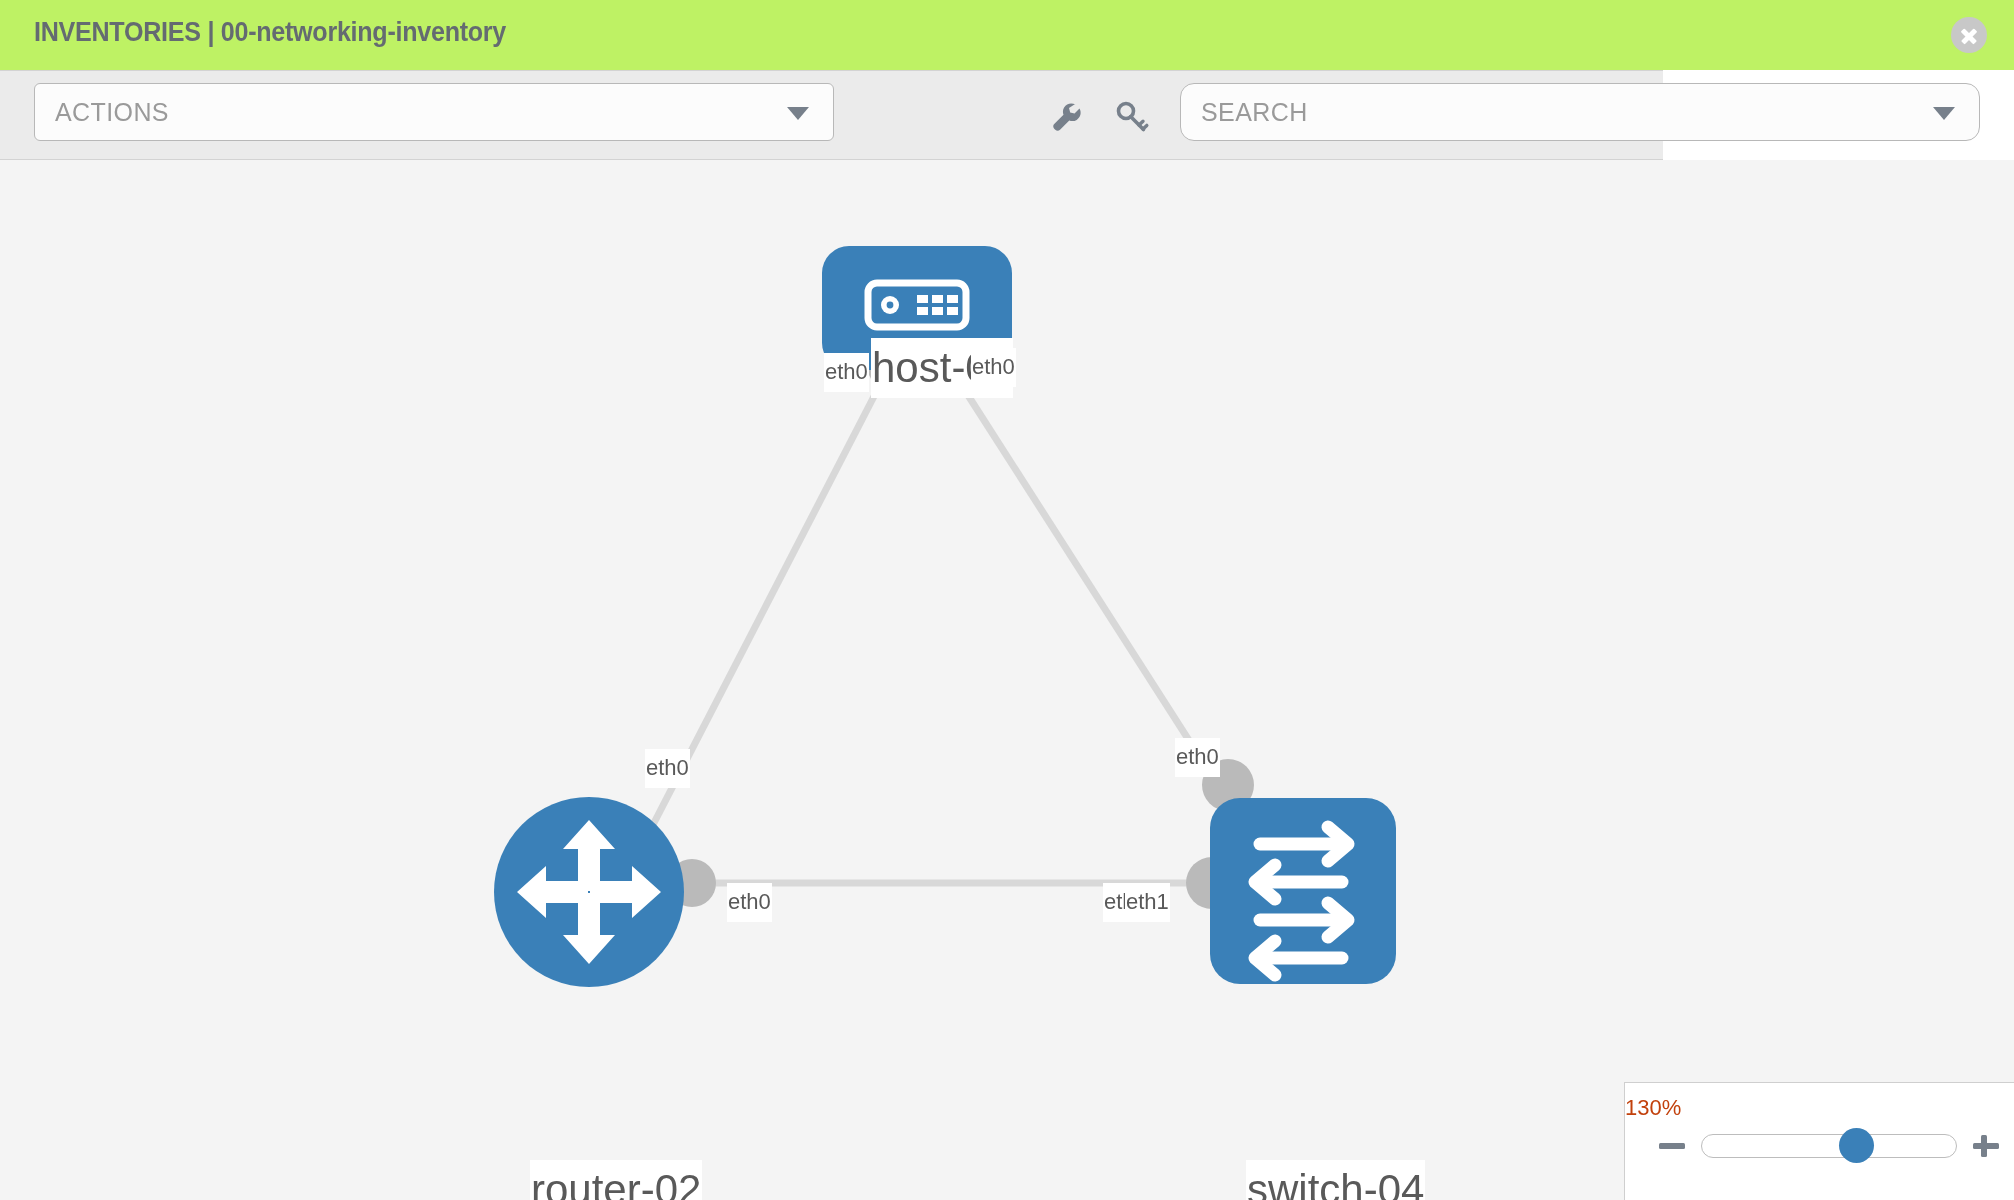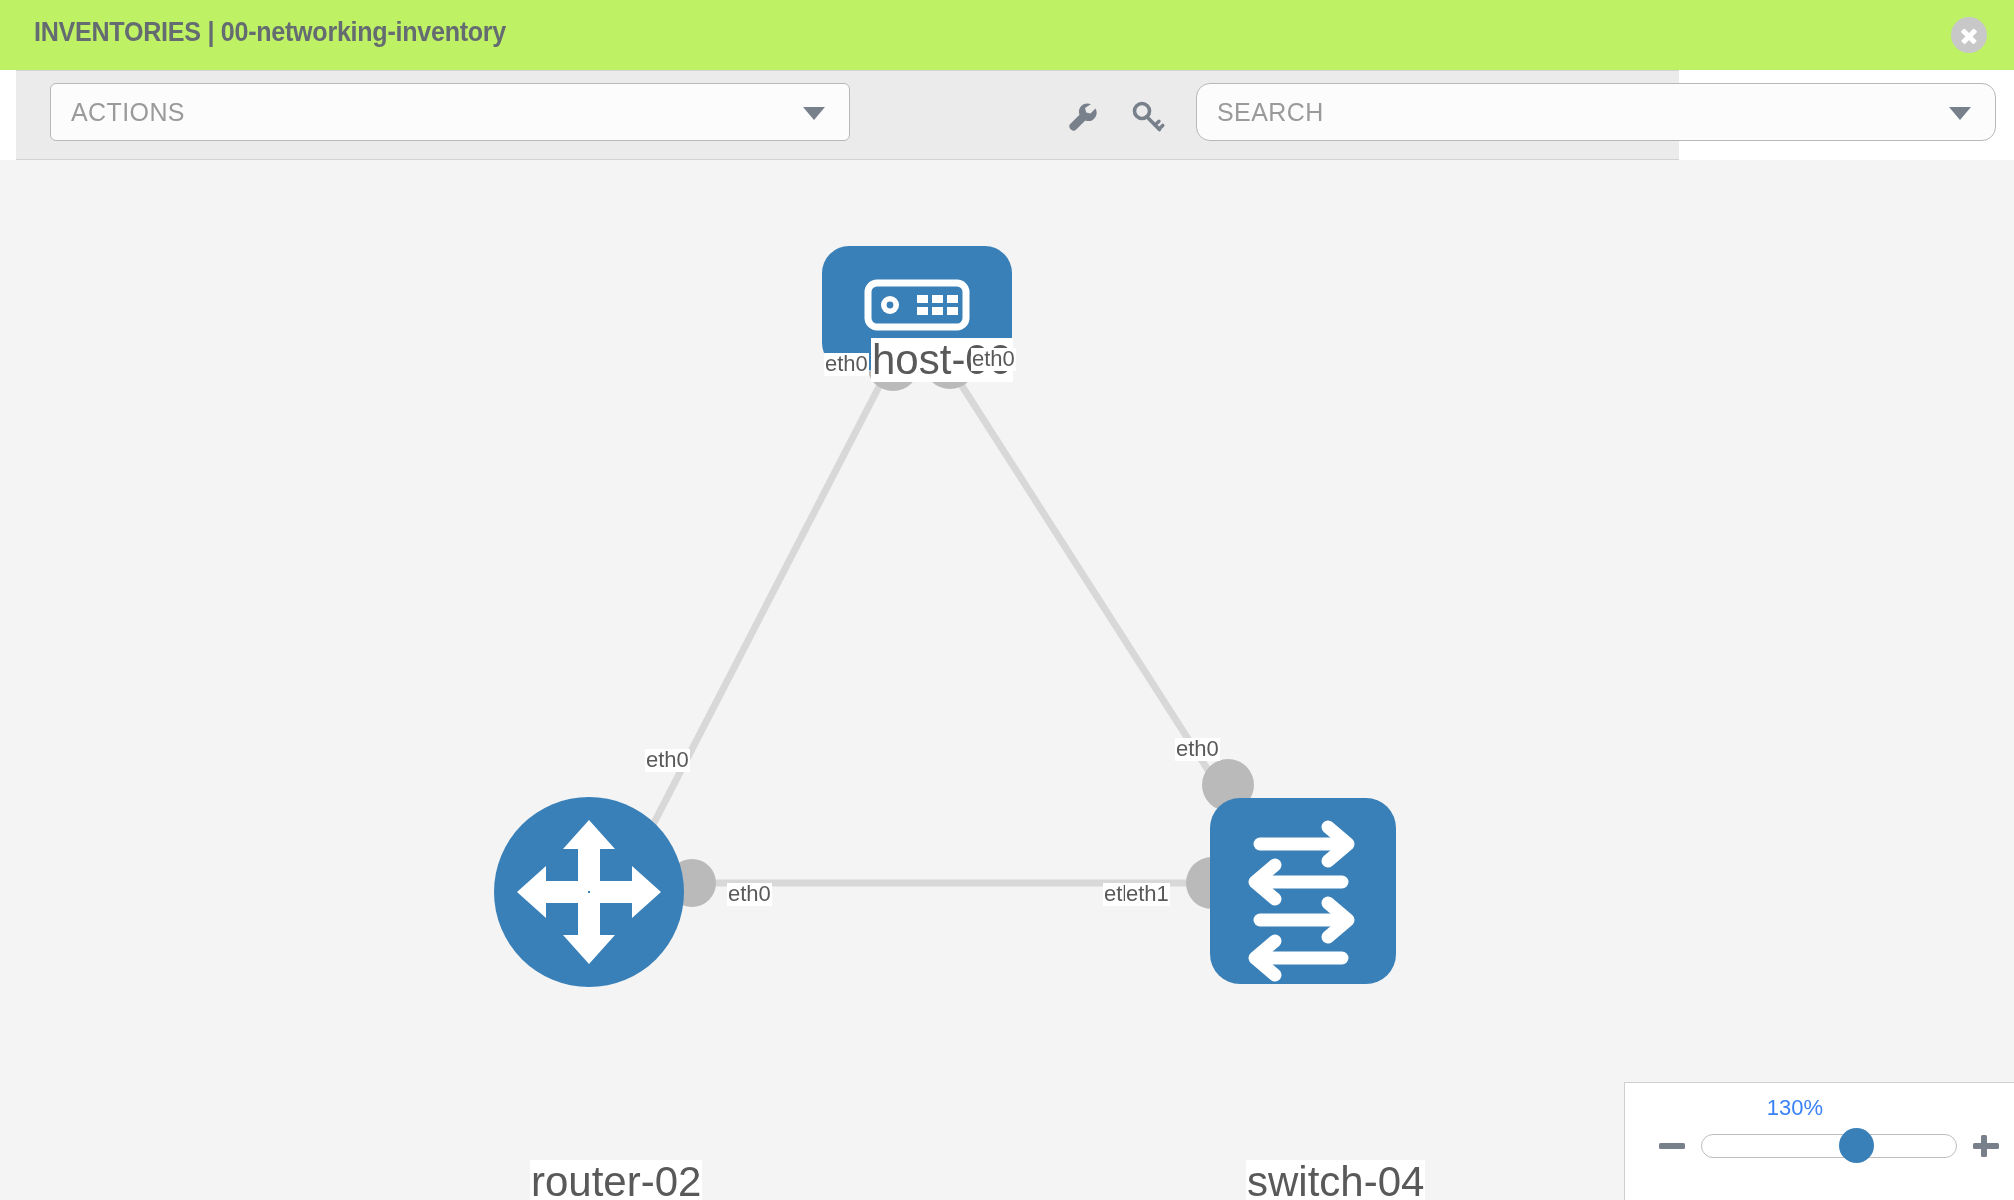--- a/index.html
+++ b/index.html
@@ -57,21 +57,21 @@
     height: 4.5px;
     background: #ffffff;
     border-radius: 1px;
   }
   .close-button::before { transform: rotate(45deg); }
   .close-button::after  { transform: rotate(-45deg); }
 
   
   .toolbar {
     position: absolute;
-    left: 16px; top: 70px;
+    left: 0; top: 70px;
     width: 1663px;
     height: 90px;
     background: #ebebeb;
     border-top: 1px solid #d3d3d3;
     border-bottom: 1px solid #d3d3d3;
     box-sizing: border-box;
   }
   .actions-select {
     position: absolute;
     left: 34px;
@@ -150,21 +150,21 @@
     left: 0; top: 0;
   }
 
   
   .node-label {
     position: absolute;
     background: #ffffff;
     color: #595959;
     white-space: nowrap;
     line-height: 1.04;
-    padding: 0 1px;
+    padding: 8px 1px;
   }
   .node-label.big   { font-size: 42px; }
   .node-label.small { font-size: 22px; }
 
   
   .zoom-control {
     position: absolute;
     right: 0;
     bottom: 0;
     width: 390px;
@@ -173,23 +173,23 @@
     border: 1px solid #cfcfcf;
     border-right: none;
     border-bottom: none;
     box-sizing: border-box;
   }
   .zoom-percent {
     position: absolute;
     top: 12px;
     left: 0;
     width: 340px;
-    text-align: center;
+    text-align: left;
     font-size: 22px;
-    color: #3b82f6;
+    color: #c2410c;
   }
   .zoom-minus, .zoom-plus {
     position: absolute;
     top: 48px;
     width: 30px;
     height: 30px;
     cursor: pointer;
   }
   .zoom-minus { left: 32px; }
   .zoom-plus  { left: 346px; }

